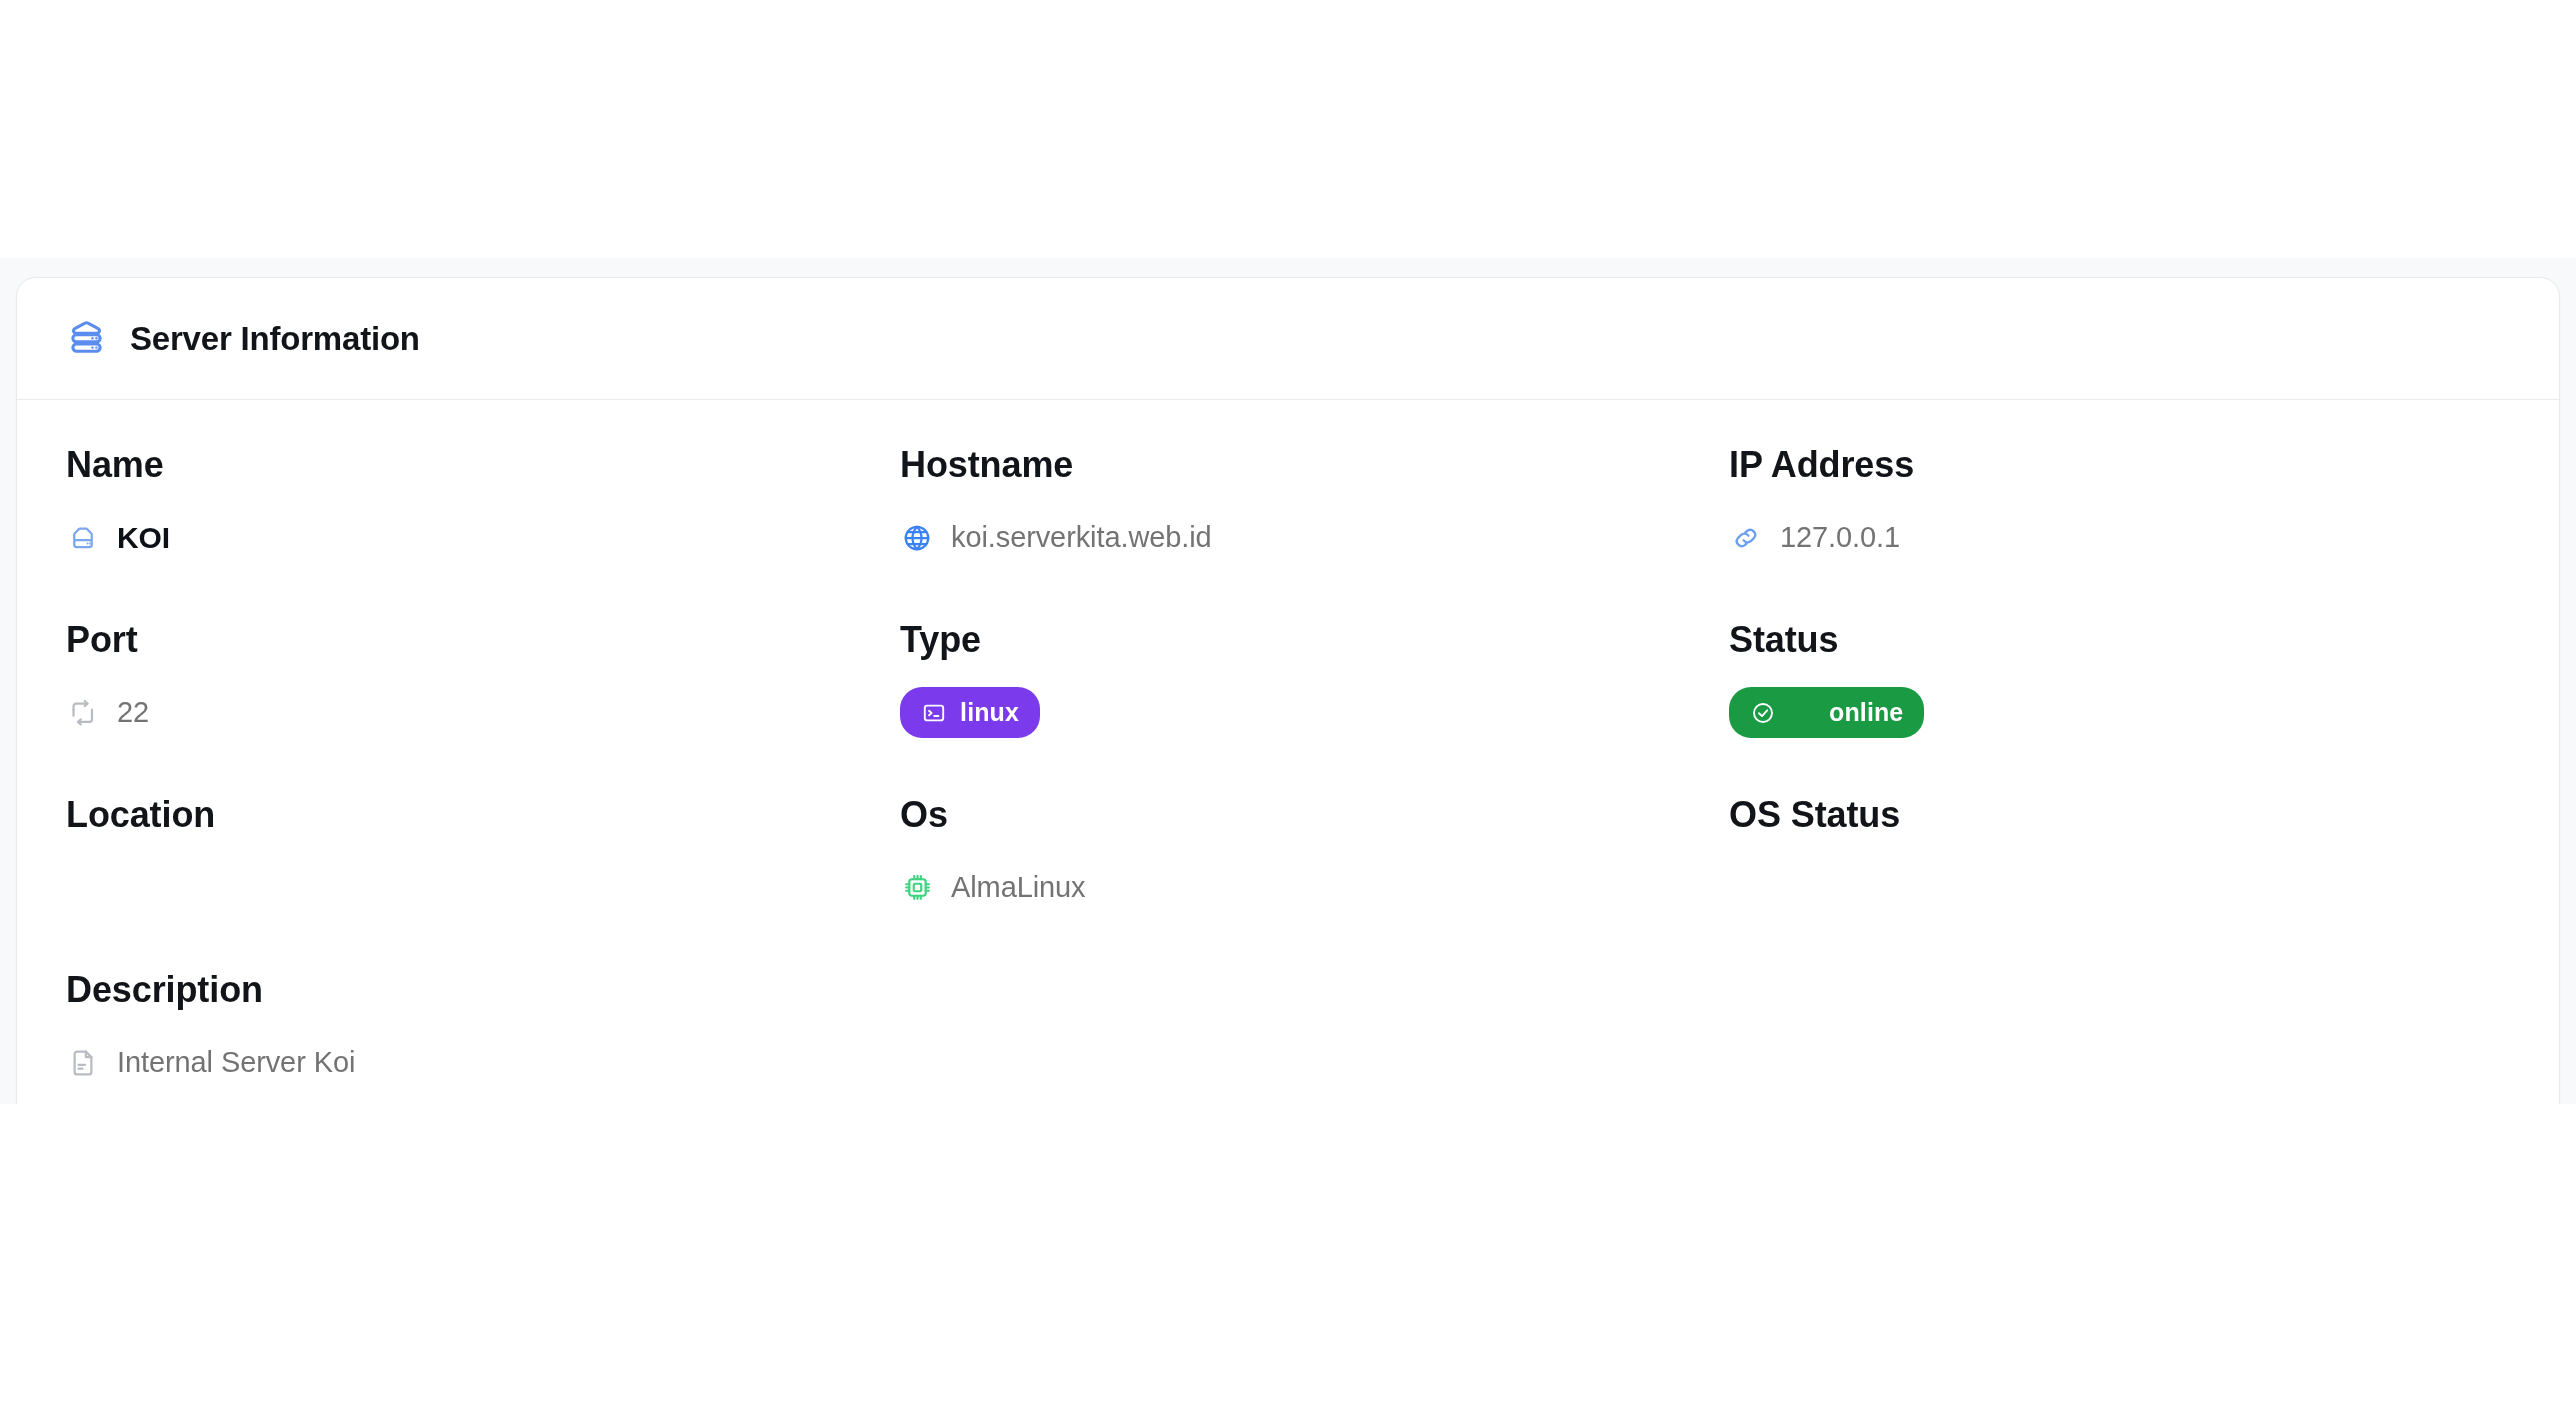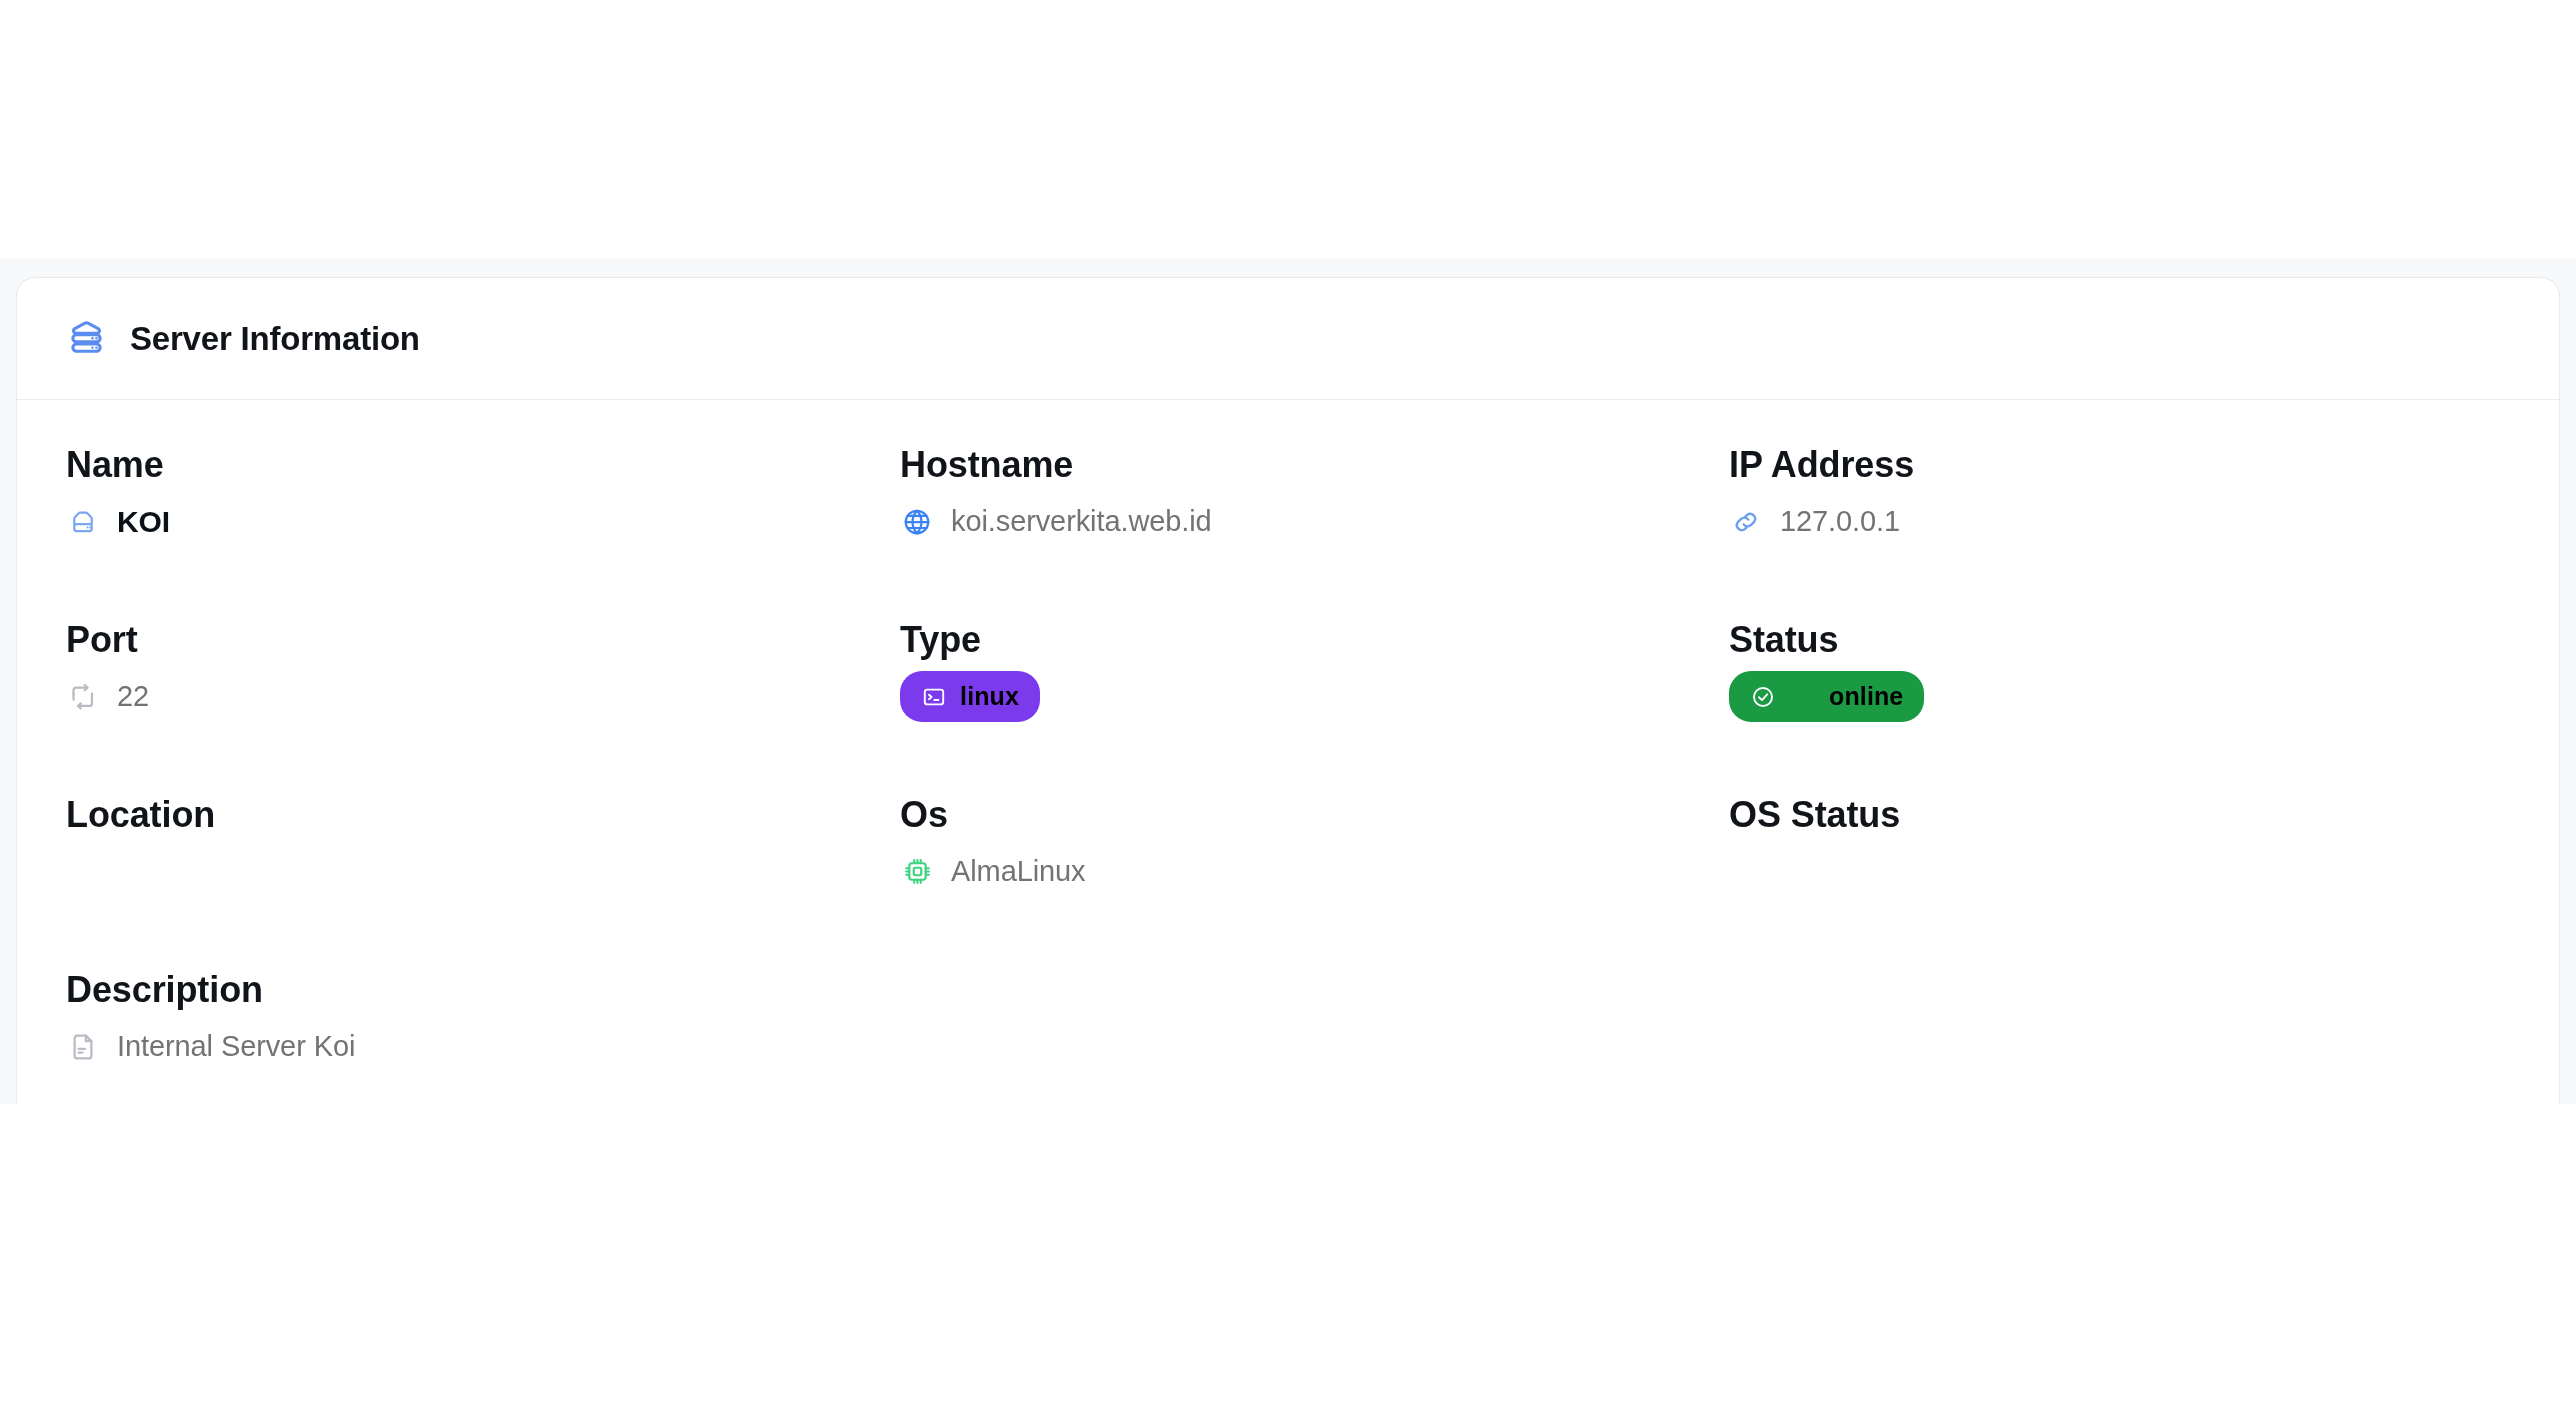--- a/index.html
+++ b/index.html
@@ -85,21 +85,21 @@
 
   .field-label {
     font-size: 36px;
     font-weight: bold;
     color: #111418;
     line-height: 1;
     letter-spacing: -0.1px;
   }
 
   .field-value {
-    margin-top: 16px;
+    margin-top: 32px;
     display: flex;
     align-items: center;
     height: 45px;
   }
 
   .value-icon {
     width: 34px;
     height: 34px;
     flex: 0 0 34px;
     display: flex;
@@ -121,21 +121,21 @@
     color: #0c1117;
   }
 
   
   .badge {
     display: inline-flex;
     align-items: center;
     height: 51px;
     padding: 0 20.6px;
     border-radius: 22px;
-    color: #000000;
+    color: #ffffff;
     font-size: 25px;
     font-weight: bold;
     letter-spacing: 0.1px;
   }
 
   .badge .badge-icon {
     width: 27px;
     height: 27px;
     flex: 0 0 27px;
     display: flex;

